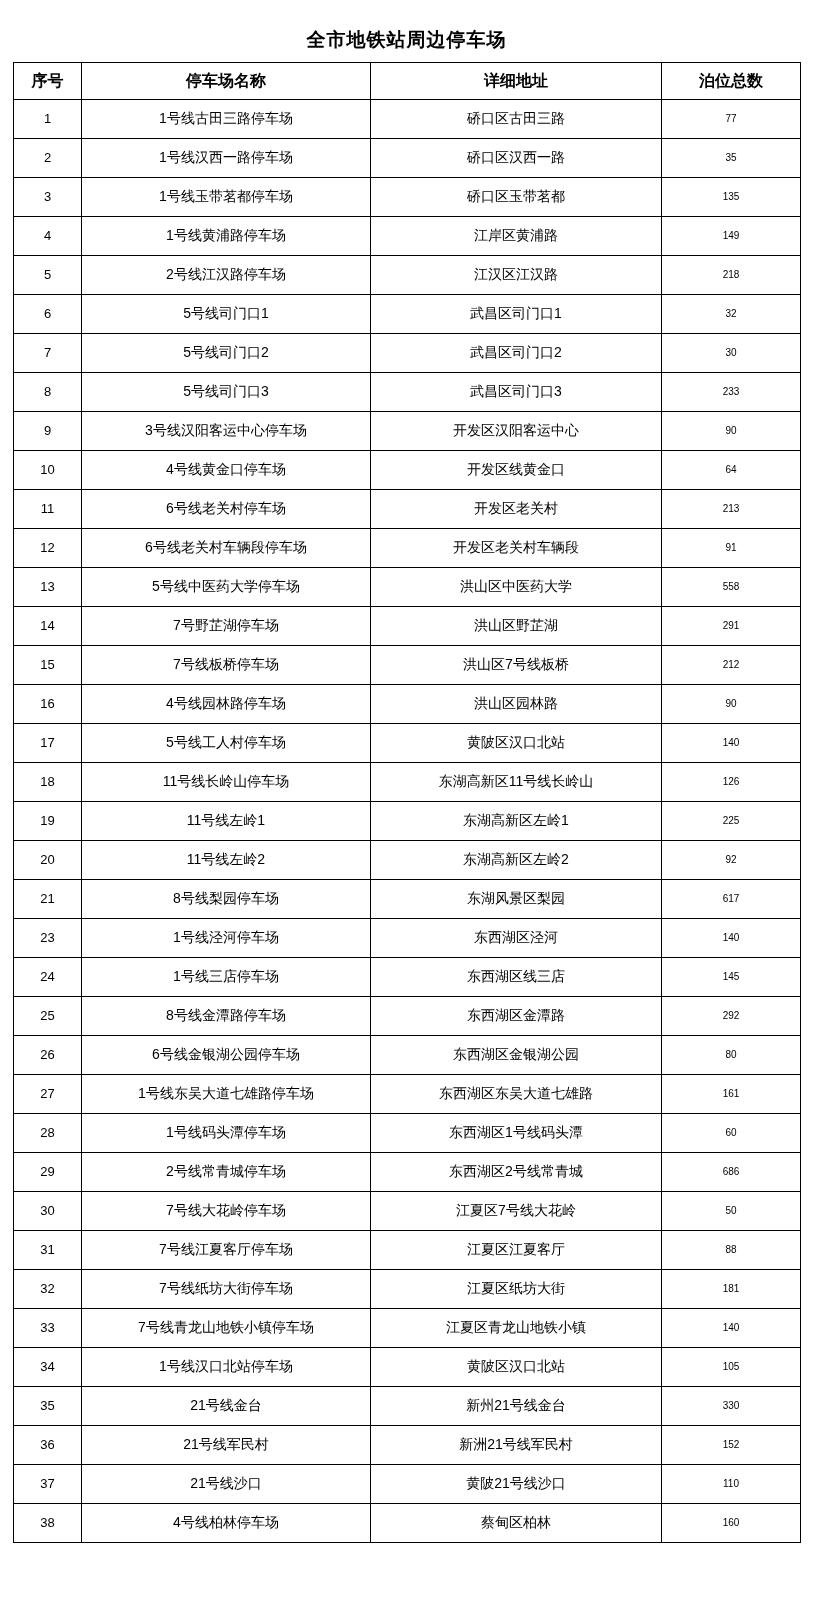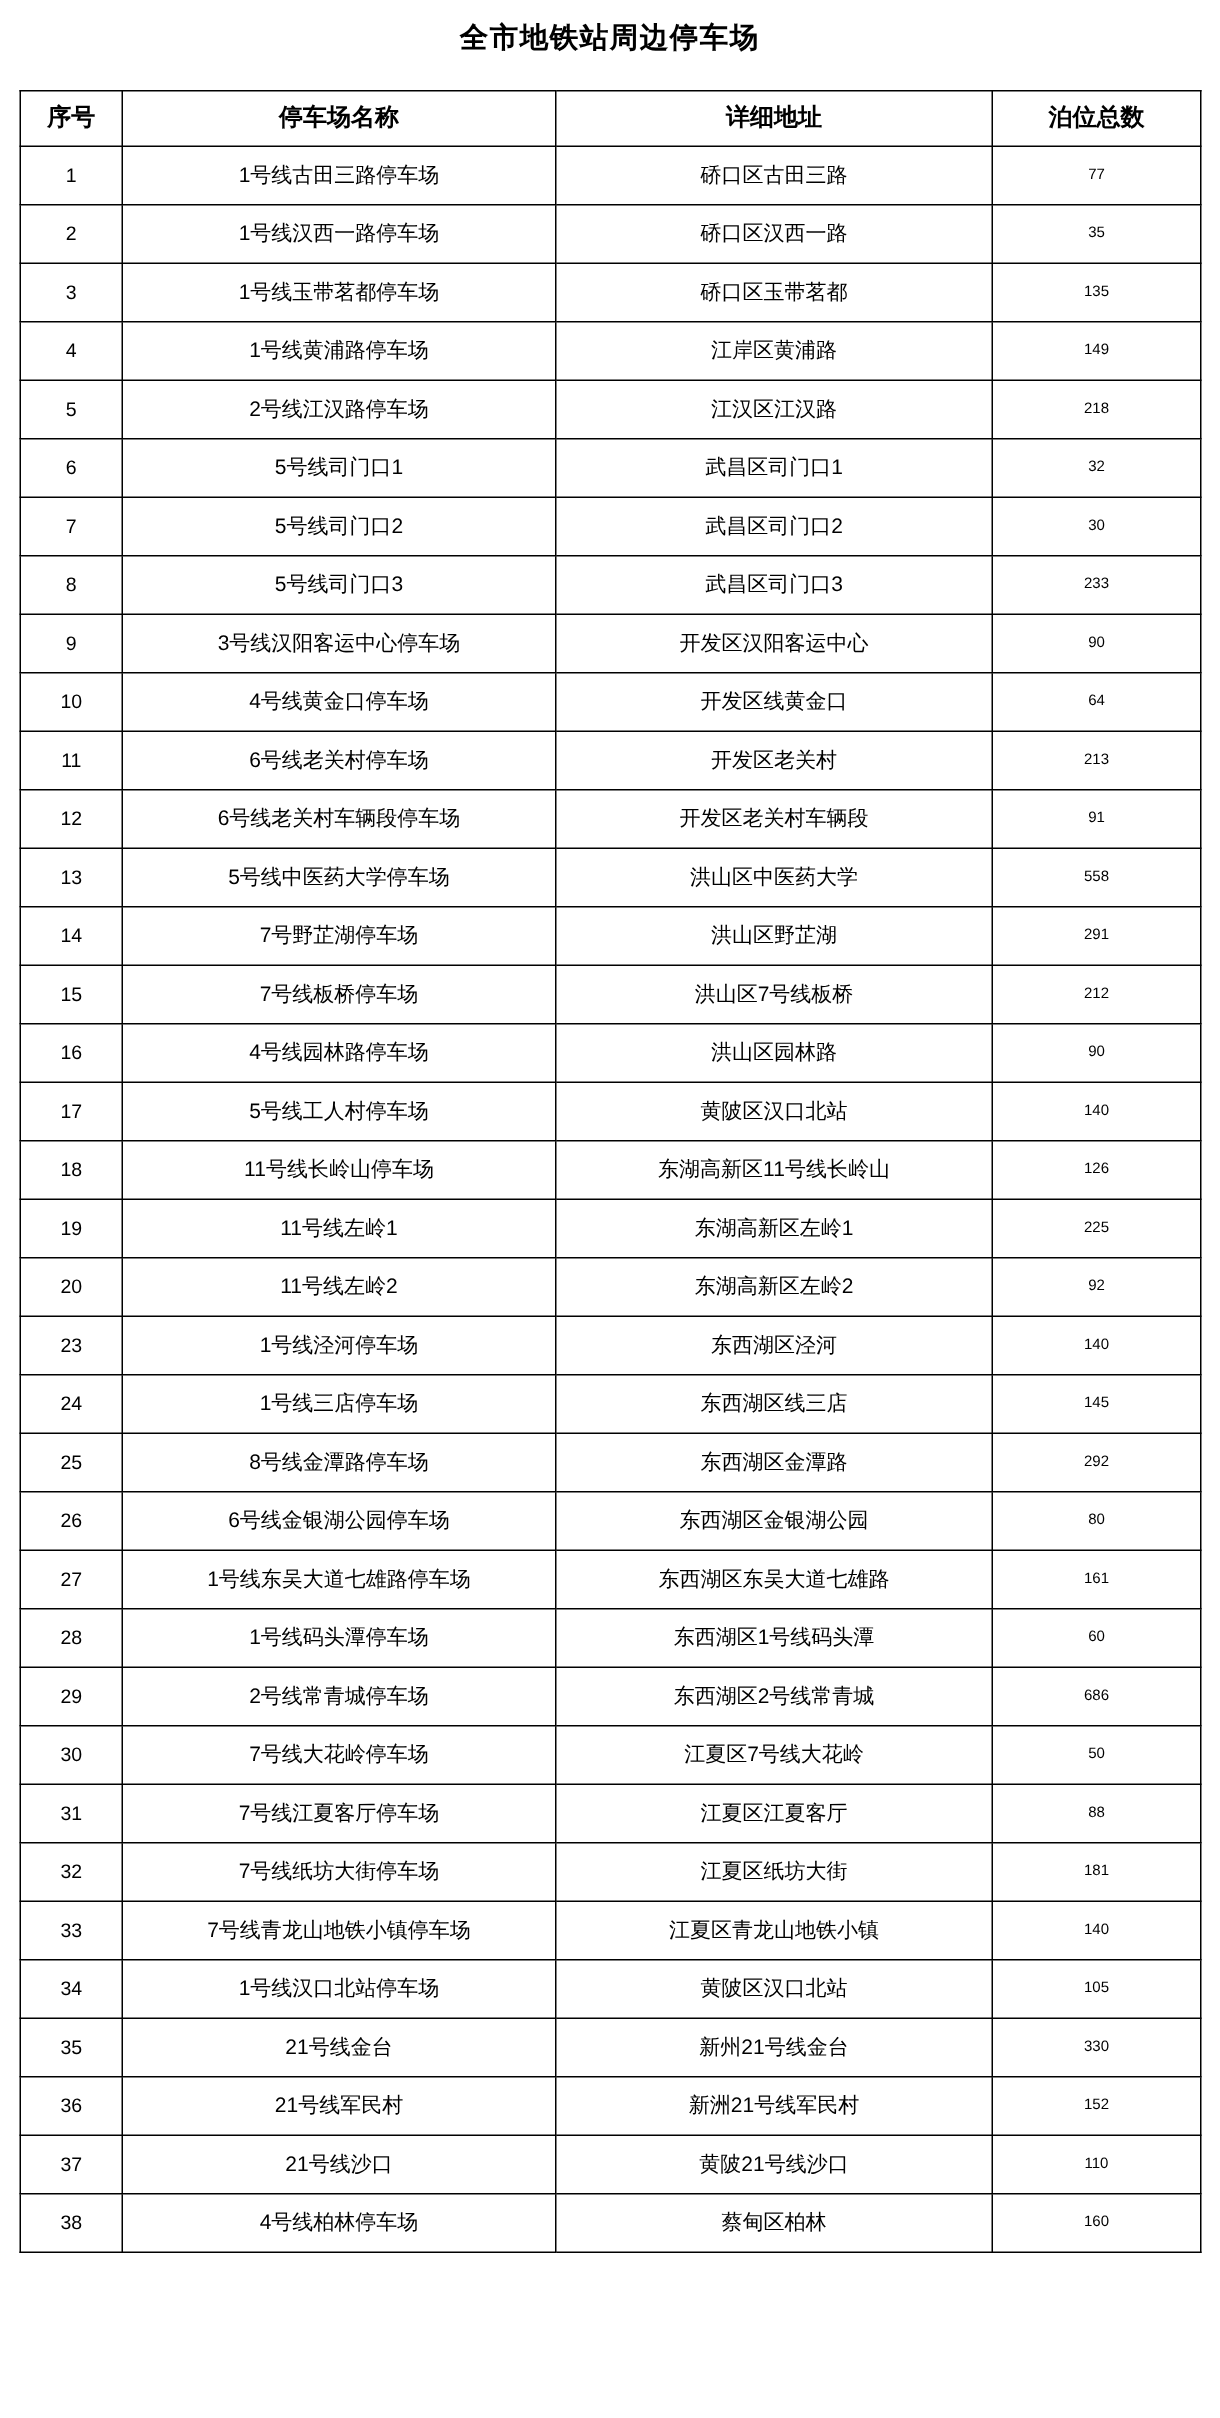--- a/index.html
+++ b/index.html
@@ -15,28 +15,28 @@
   .page {
     width: 813px;
     box-sizing: border-box;
     padding: 0;
   }
   .doc-title {
     text-align: center;
     font-size: 19px;
     font-weight: bold;
     letter-spacing: 1px;
-    padding: 15px 0 10px 0;
+    padding: 29px 0 10px 0;
     line-height: 1.2;
   }
   table.parking-table {
     border-collapse: collapse;
     table-layout: fixed;
     width: 787px;
-    margin: 12px 13px 0 13px;
+    margin: 0 13px 0 13px;
   }
   table.parking-table col.c-index { width: 68px; }
   table.parking-table col.c-name  { width: 289px; }
   table.parking-table col.c-addr  { width: 291px; }
   table.parking-table col.c-total { width: 139px; }
 
   table.parking-table th,
   table.parking-table td {
     border: 1px solid #000000;
     text-align: center;
@@ -195,20 +195,26 @@
           <td class="addr">东湖高新区左岭1</td>
           <td class="num">225</td>
         </tr>
         <tr>
           <td class="idx">20</td>
           <td class="name">11号线左岭2</td>
           <td class="addr">东湖高新区左岭2</td>
           <td class="num">92</td>
         </tr>
         <tr>
+          <td class="idx">21</td>
+          <td class="name">8号线梨园停车场</td>
+          <td class="addr">东湖风景区梨园</td>
+          <td class="num">617</td>
+        </tr>
+        <tr>
           <td class="idx">23</td>
           <td class="name">1号线泾河停车场</td>
           <td class="addr">东西湖区泾河</td>
           <td class="num">140</td>
         </tr>
         <tr>
           <td class="idx">24</td>
           <td class="name">1号线三店停车场</td>
           <td class="addr">东西湖区线三店</td>
           <td class="num">145</td>

